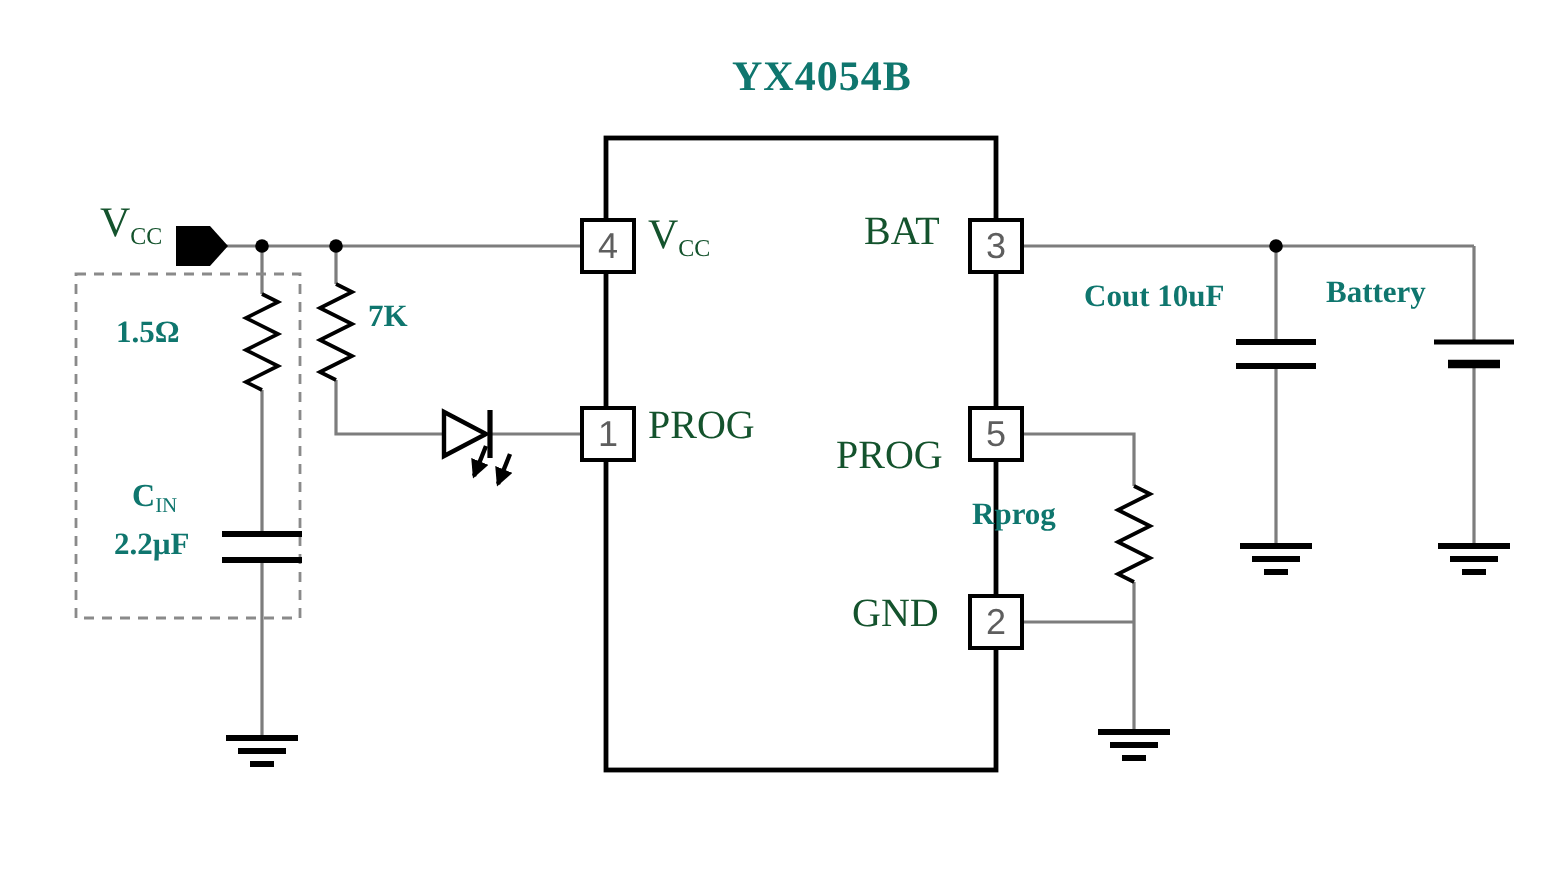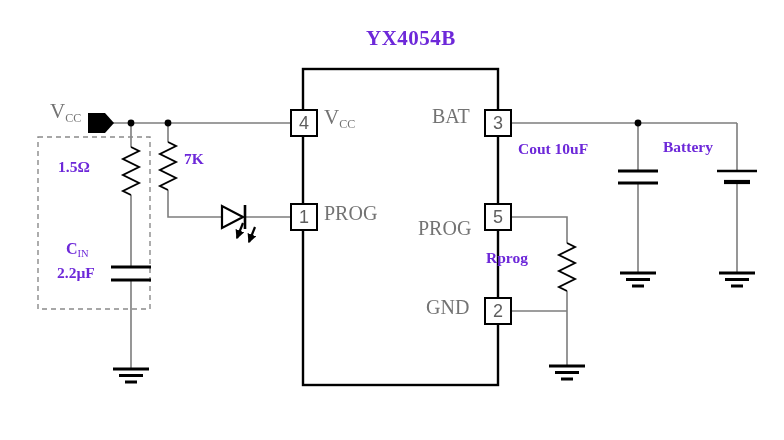--- a/index.html
+++ b/index.html
@@ -1,22 +1,22 @@
 <!DOCTYPE html>
 <html><head>
 <meta charset="utf-8">
 <style>
   html,body{margin:0;padding:0;background:#fff;}
   .canvas{position:relative;width:784px;height:440px;background:#ffffff;overflow:hidden;
           font-family:"Liberation Serif",serif;}
   svg{position:absolute;left:0;top:0;}
-  .lbl{position:absolute;white-space:nowrap;color:#6d28d9;line-height:1;}
+  .lbl{position:absolute;white-space:nowrap;color:#0f766e;line-height:1;}
   .title{font-size:21px;font-weight:bold;letter-spacing:.5px;}
   .comp{font-size:15.5px;font-weight:bold;}
-  .pin-lbl{font-size:20px;color:#737373;}
+  .pin-lbl{font-size:20px;color:#14532d;}
   .sub{font-size:12px;vertical-align:-4px;letter-spacing:0;}
   .sub-sm{font-size:10.5px;vertical-align:-3px;font-weight:normal;}
   .pin-box{position:absolute;width:28px;height:28px;box-sizing:border-box;
            border:2.5px solid #000;background:#fff;display:flex;align-items:center;
            justify-content:center;font-family:"Liberation Sans",sans-serif;
            font-size:18px;color:#5e5e5e;}
 </style>
 </head>
 <body>
 
@@ -97,21 +97,21 @@
   </div>
   <div class="lbl comp" style="left:184px;top:151px;">
     <span>7K</span>
   </div>
   <div class="lbl comp" style="left:66px;top:241px;font-size:16px;">
     <span>C</span><span class="sub-sm">IN</span>
   </div>
   <div class="lbl comp" style="left:57px;top:265px;">
     <span>2.2µF</span>
   </div>
-  <div class="lbl comp" style="left:518px;top:141px;text-align:right;">
+  <div class="lbl comp" style="left:542px;top:141px;text-align:right;">
     <span>Cout 10uF</span>
   </div>
   <div class="lbl comp" style="left:663px;top:139px;">
     <span>Battery</span>
   </div>
   <div class="lbl comp" style="left:486px;top:250px;">
     <span>Rprog</span>
   </div>
 
   <div class="lbl pin-lbl" style="left:324px;top:107px;font-size:21px;">

